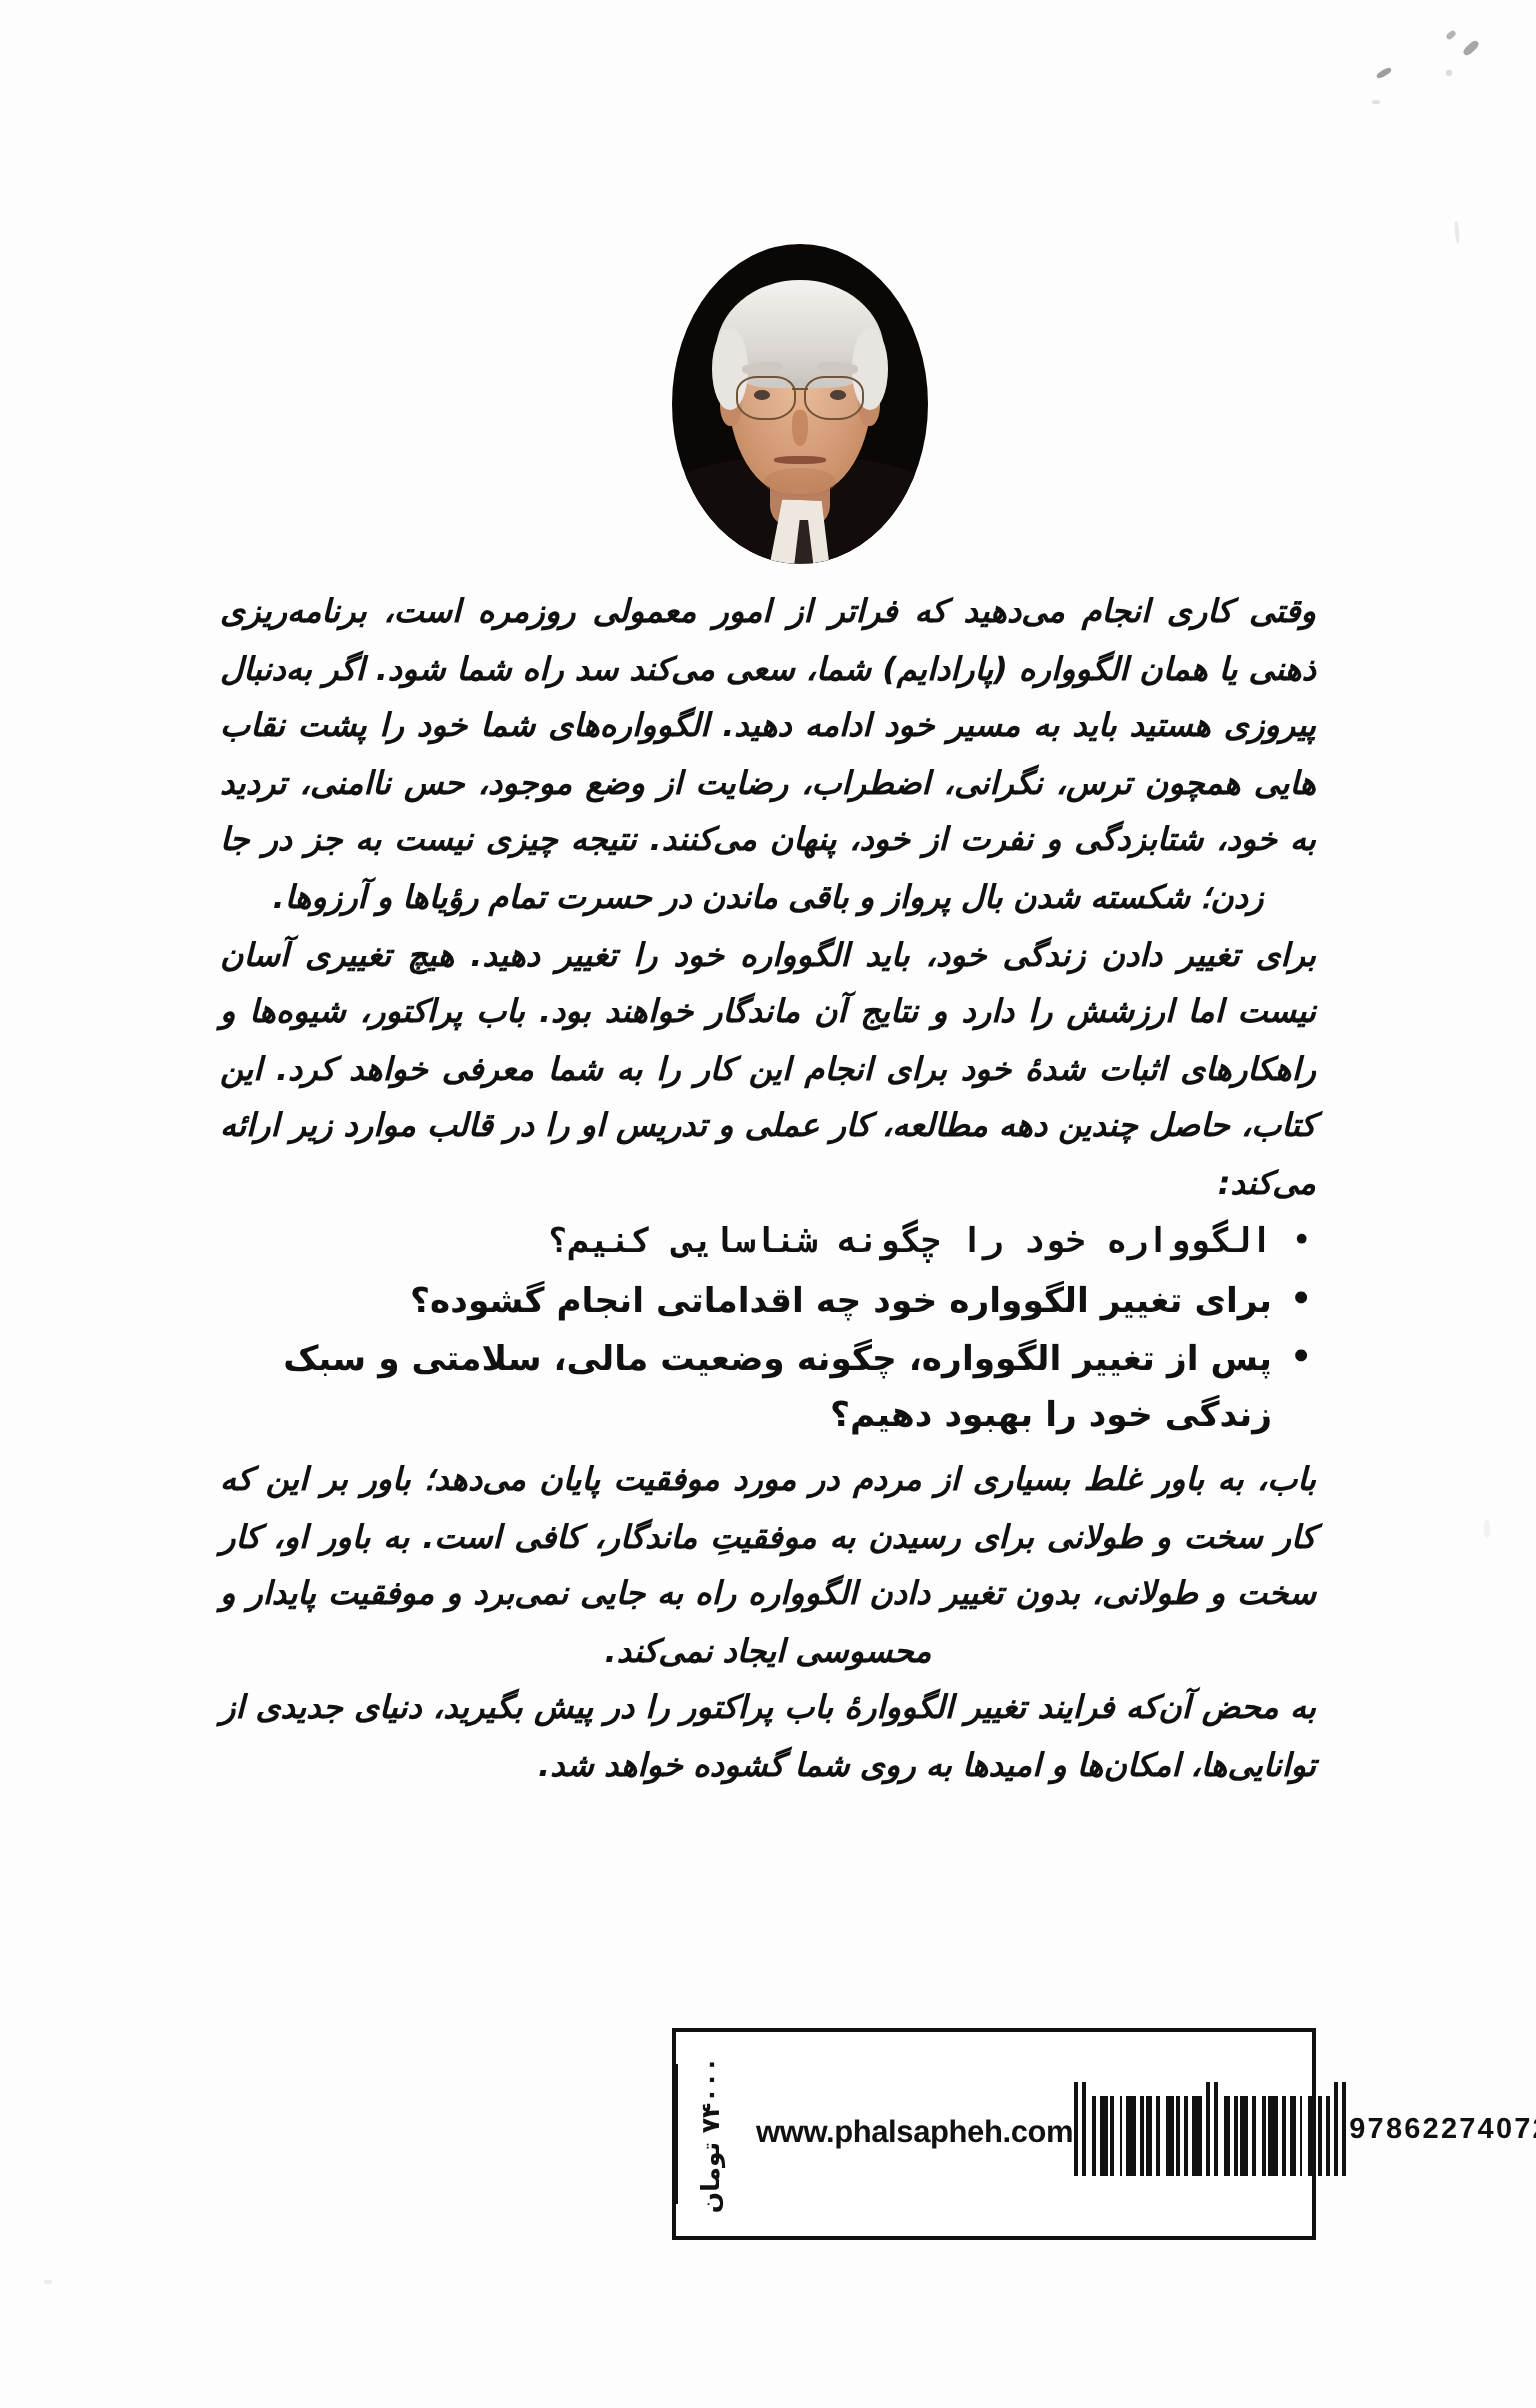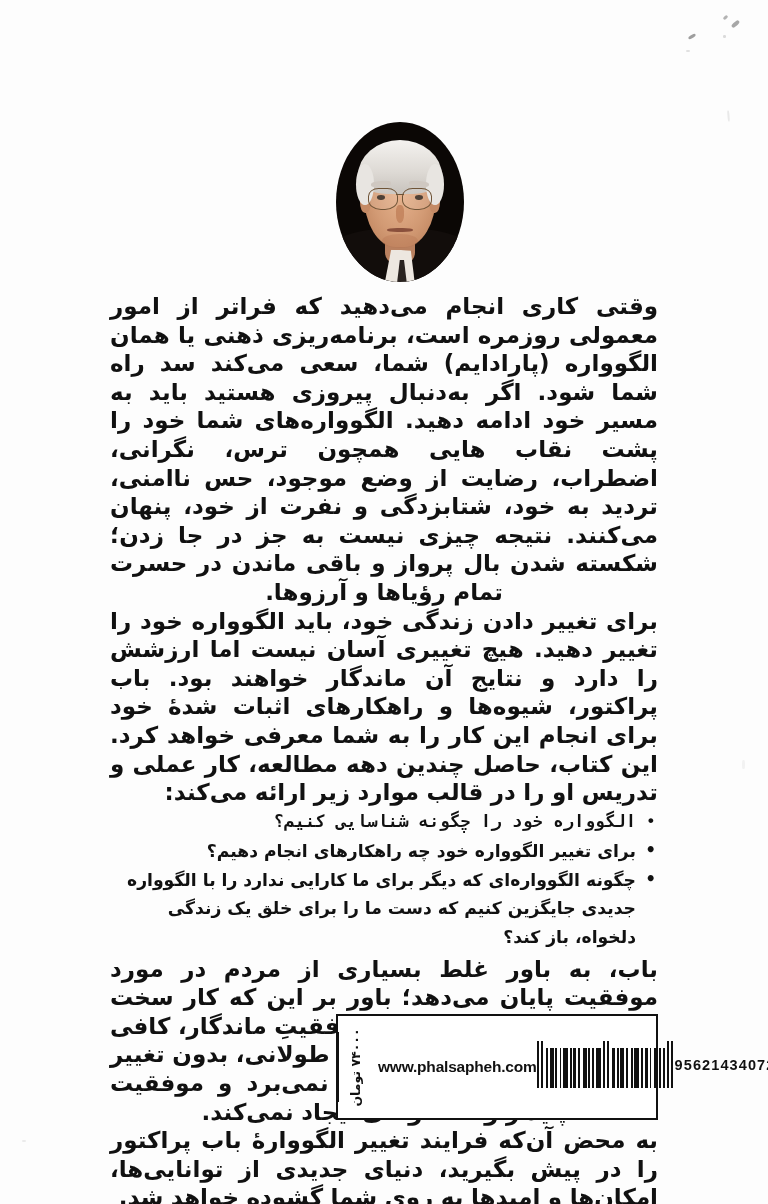--- a/index.html
+++ b/index.html
@@ -218,26 +218,27 @@
   .copy {
     position: absolute;
     right: 110px;
     top: 292px;
     width: 548px;
     direction: rtl;
     text-align: justify;
     text-align-last: right;
   }
   .para {
-    font-size: 23px;
+    font-size: 16px;
     line-height: 28.6px;
     font-weight: 700;
     letter-spacing: -0.1px;
     margin: 0;
     word-spacing: -0.5px;
+    font-style: italic;
   }
   .para.center-last { text-align-last: center; }
   .para.right-last  { text-align-last: right; }
 
   ul.bullets {
     list-style: none;
     margin: 2px 0 0 0;
     padding: 0;
     direction: rtl;
   }
@@ -413,22 +414,22 @@
   </div>
 
   <div class="copy">
 
     <p class="para center-last">وقتی کاری انجام می‌دهید که فراتر از امور معمولی روزمره است، برنامه‌ریزی ذهنی یا همان الگوواره (پارادایم) شما، سعی می‌کند سد راه شما شود. اگر به‌دنبال پیروزی هستید باید به مسیر خود ادامه دهید. الگوواره‌های شما خود را پشت نقاب هایی همچون ترس، نگرانی، اضطراب، رضایت از وضع موجود، حس ناامنی، تردید به خود، شتابزدگی و نفرت از خود، پنهان می‌کنند. نتیجه چیزی نیست به جز در جا زدن؛ شکسته شدن بال پرواز و باقی ماندن در حسرت تمام رؤیاها و آرزوها.</p>
 
     <p class="para right-last">برای تغییر دادن زندگی خود، باید الگوواره خود را تغییر دهید. هیچ تغییری آسان نیست اما ارزشش را دارد و نتایج آن ماندگار خواهند بود. باب پراکتور، شیوه‌ها و راهکارهای اثبات شدهٔ خود برای انجام این کار را به شما معرفی خواهد کرد. این کتاب، حاصل چندین دهه مطالعه، کار عملی و تدریس او را در قالب موارد زیر ارائه می‌کند:</p>
 
     <ul class="bullets">
       <li class="li-b2">الگوواره خود را چگونه شناسایی کنیم؟</li>
-      <li class="li-b3">برای تغییر الگوواره خود چه راهکارهای انجام دهیم؟</li>
-      <li class="li-b5">چگونه الگوواره‌ای که دیگر برای ما کارایی ندارد را با الگوواره جدیدی جایگزین کنیم که دست ما را برای خلق یک زندگی دلخواه، باز کند؟</li>
+      <li class="li-b3">برای تغییر الگوواره خود چه اقداماتی انجام گشوده؟</li>
+      <li class="li-b4">پس از تغییر الگوواره، چگونه وضعیت مالی، سلامتی و سبک زندگی خود را بهبود دهیم؟</li>
     </ul>
 
     <div class="gap-s"></div>
 
     <p class="para center-last">باب، به باور غلط بسیاری از مردم در مورد موفقیت پایان می‌دهد؛ باور بر این که کار سخت و طولانی برای رسیدن به موفقیتِ ماندگار، کافی است. به باور او، کار سخت و طولانی، بدون تغییر دادن الگوواره راه به جایی نمی‌برد و موفقیت پایدار و محسوسی ایجاد نمی‌کند.</p>
 
     <p class="para right-last">به محض آن‌که فرایند تغییر الگووارهٔ باب پراکتور را در پیش بگیرید، دنیای جدیدی از توانایی‌ها، امکان‌ها و امیدها به روی شما گشوده خواهد شد.</p>
   </div>
 
   <div class="barcode-box">
@@ -496,21 +497,21 @@
         <i style="width:2px"></i>
           <i class="g" style="width:2px"></i>
           <i style="width:2px"></i>
           <i class="g" style="width:2px"></i>
         <i class="tall" style="width:2px"></i>
           <i class="g" style="width:2px"></i>
           <i class="tall" style="width:2px"></i>
       </div>
       <div class="isbn-digits">
         <span class="lead">9</span>
-        <span>562143</span>
+        <span>786227</span>
         <span>407223</span>
       </div>
     </div>
 
     <div class="pub-cell">
       <span class="pub-rule"></span>
       <svg class="logo-mark" viewBox="0 0 100 100">
         <path d="M50 10 A40 40 0 1 0 90 50 A34 34 0 1 1 50 10 Z" fill="#111"></path>
         <ellipse cx="55" cy="30" rx="21" ry="17" fill="none" stroke="#111" stroke-width="8"></ellipse>
         <rect x="51" y="26" width="7" height="52" fill="#111"></rect>

